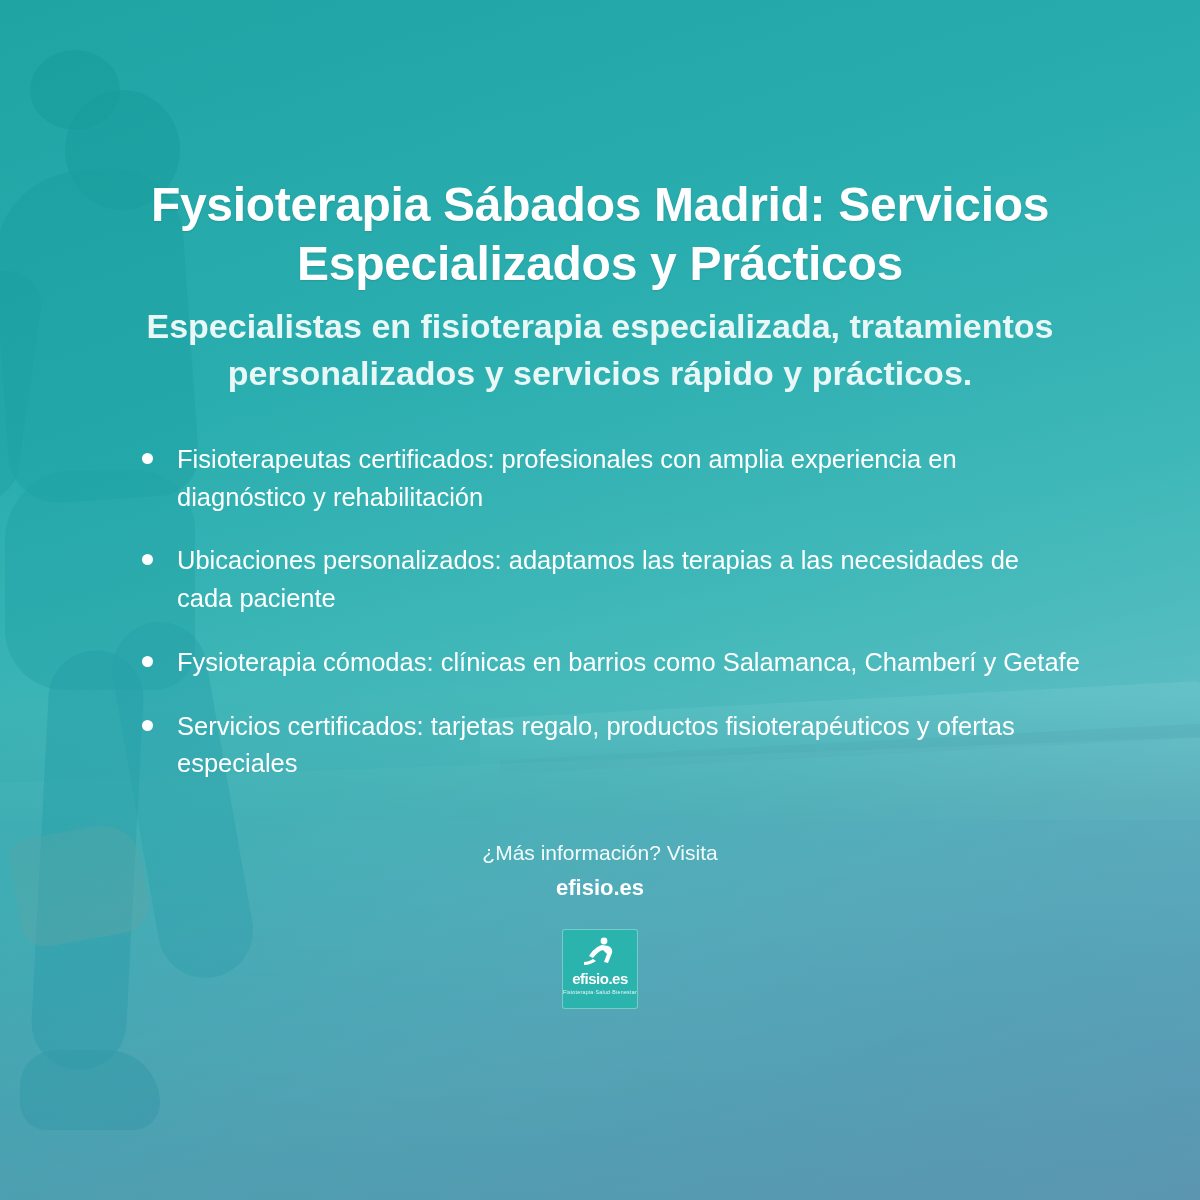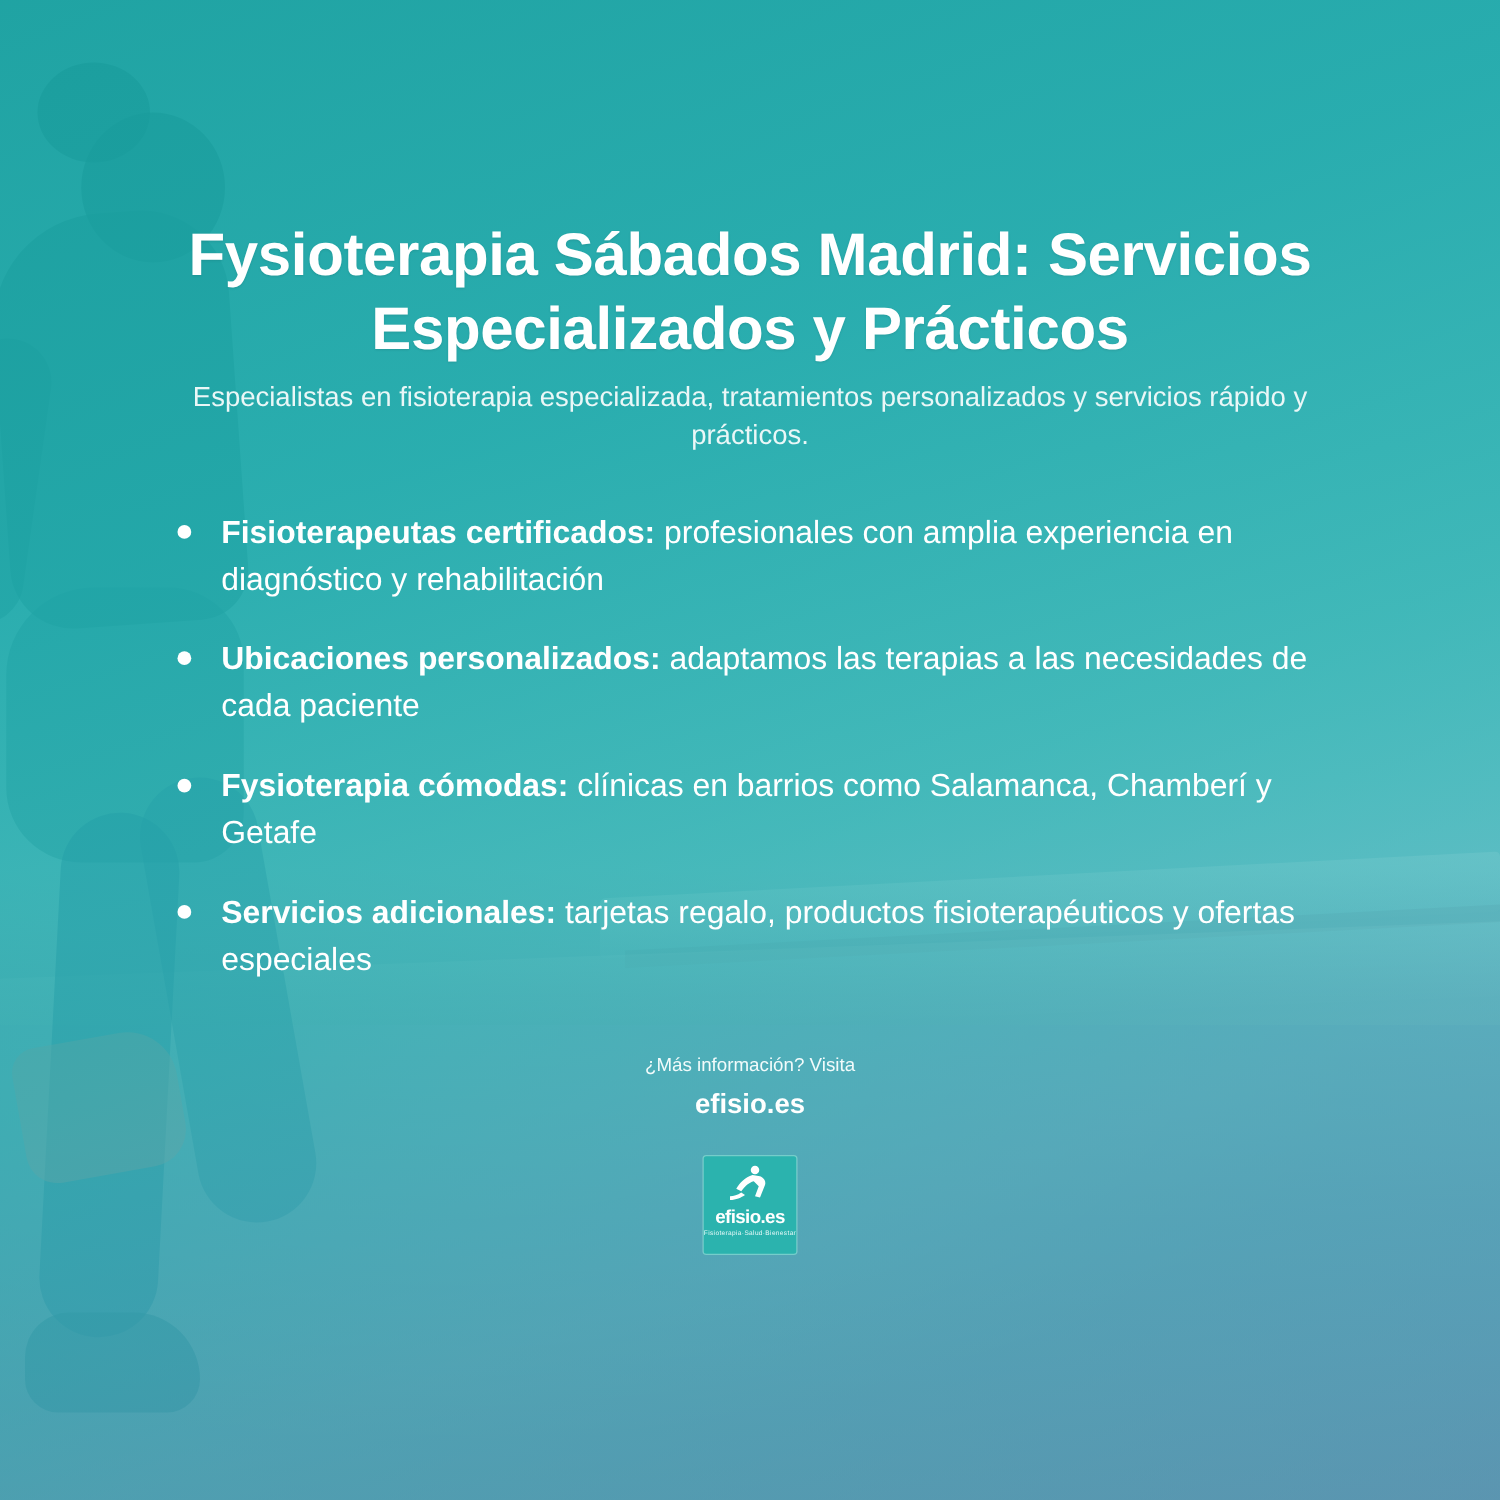--- a/index.html
+++ b/index.html
@@ -208,24 +208,24 @@
     line-height: 1.22;
     letter-spacing: -0.3px;
     color: #ffffff;
     text-shadow: 0 1px 2px rgba(0,0,0,0.10);
   }
 
   .subhead {
     width: 930px;
     margin: 10px auto 0;
     text-align: center;
-    font-size: 22px;
+    font-size: 34px;
     line-height: 1.38;
     color: #eaf7f7;
-    font-weight: normal;
+    font-weight: bold;
   }
 
   .bullets {
     width: 960px;
     margin: 44px auto 0;
     padding: 0;
     list-style: none;
   }
   .bullet {
     position: relative;
@@ -238,31 +238,31 @@
   .bullet .dot {
     position: absolute;
     left: 22px;
     top: 12px;
     width: 11px;
     height: 11px;
     border-radius: 50%;
     background: #ffffff;
   }
   .bullet .lead {
-    font-weight: bold;
+    font-weight: normal;
     text-align: right;
   }
 
   .cta {
     width: 100%;
     text-align: center;
     margin-top: 28px;
   }
   .cta .line1 {
-    font-size: 15px;
+    font-size: 21px;
     color: #f2fbfb;
     line-height: 1.5;
   }
   .cta .line2 {
     font-size: 22px;
     font-weight: bold;
     color: #ffffff;
     margin-top: 6px;
   }
 
@@ -346,21 +346,21 @@
       <li class="bullet">
         <span class="dot"></span>
         <span class="lead">Ubicaciones personalizados:</span><span class="rest"> adaptamos las terapias a las necesidades de cada paciente</span>
       </li>
       <li class="bullet">
         <span class="dot"></span>
         <span class="lead">Fysioterapia cómodas:</span><span class="rest"> clínicas en barrios como Salamanca, Chamberí y Getafe</span>
       </li>
       <li class="bullet">
         <span class="dot"></span>
-        <span class="lead">Servicios adicionales:</span><span class="rest"> tarjetas regalo, productos fisioterapéuticos y ofertas especiales</span>
+        <span class="lead">Servicios certificados:</span><span class="rest"> tarjetas regalo, productos fisioterapéuticos y ofertas especiales</span>
       </li>
     </ul>
 
     <div class="cta">
       <div class="line1">¿Más información? Visita</div>
       <div class="line2">efisio.es</div>
     </div>
 
     <div class="logo-wrap">
       <div class="logo">

